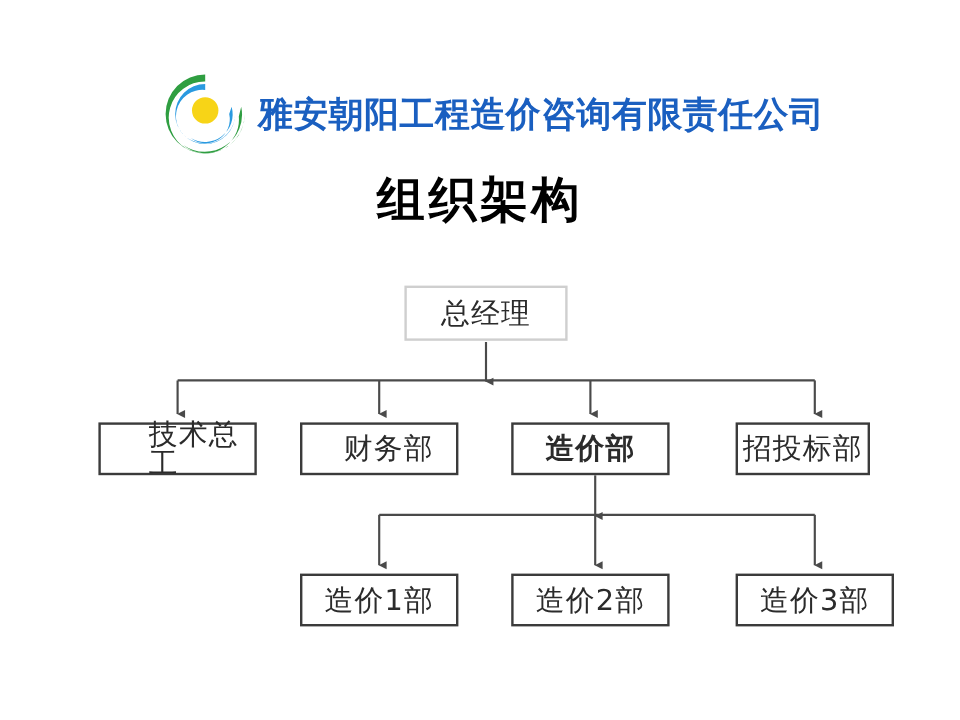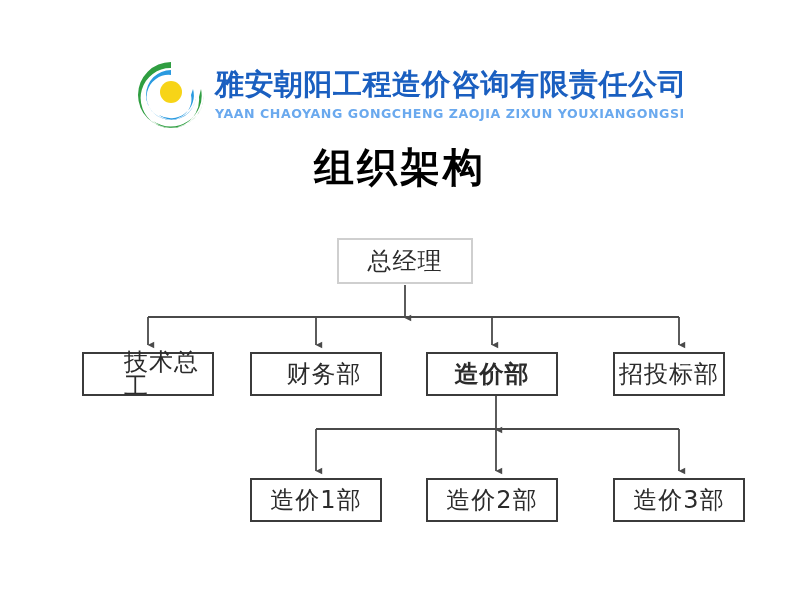--- a/index.html
+++ b/index.html
@@ -134,21 +134,20 @@
                A23 23 0 0 1 24 56
                A20 20 0 0 0 56 36
                Z" fill="#2a9ae0"></path>
 
       <circle cx="36" cy="33" r="11" fill="#f7d417"></circle>
     </svg>
   </div>
 
   <div id="brand-text">
     <div id="brand-cn">雅安朝阳工程造价咨询有限责任公司</div>
-    <div id="brand-en">YAAN CHAOYANG GONGCHENG ZAOJIA ZIXUN YOUXIANGONGSI</div>
   </div>
 
 </div>
 
 <div id="page-title">组织架构</div>
 
 <div id="org-chart">
 
   <svg id="org-lines" viewBox="0 0 800 600">
     <defs>

